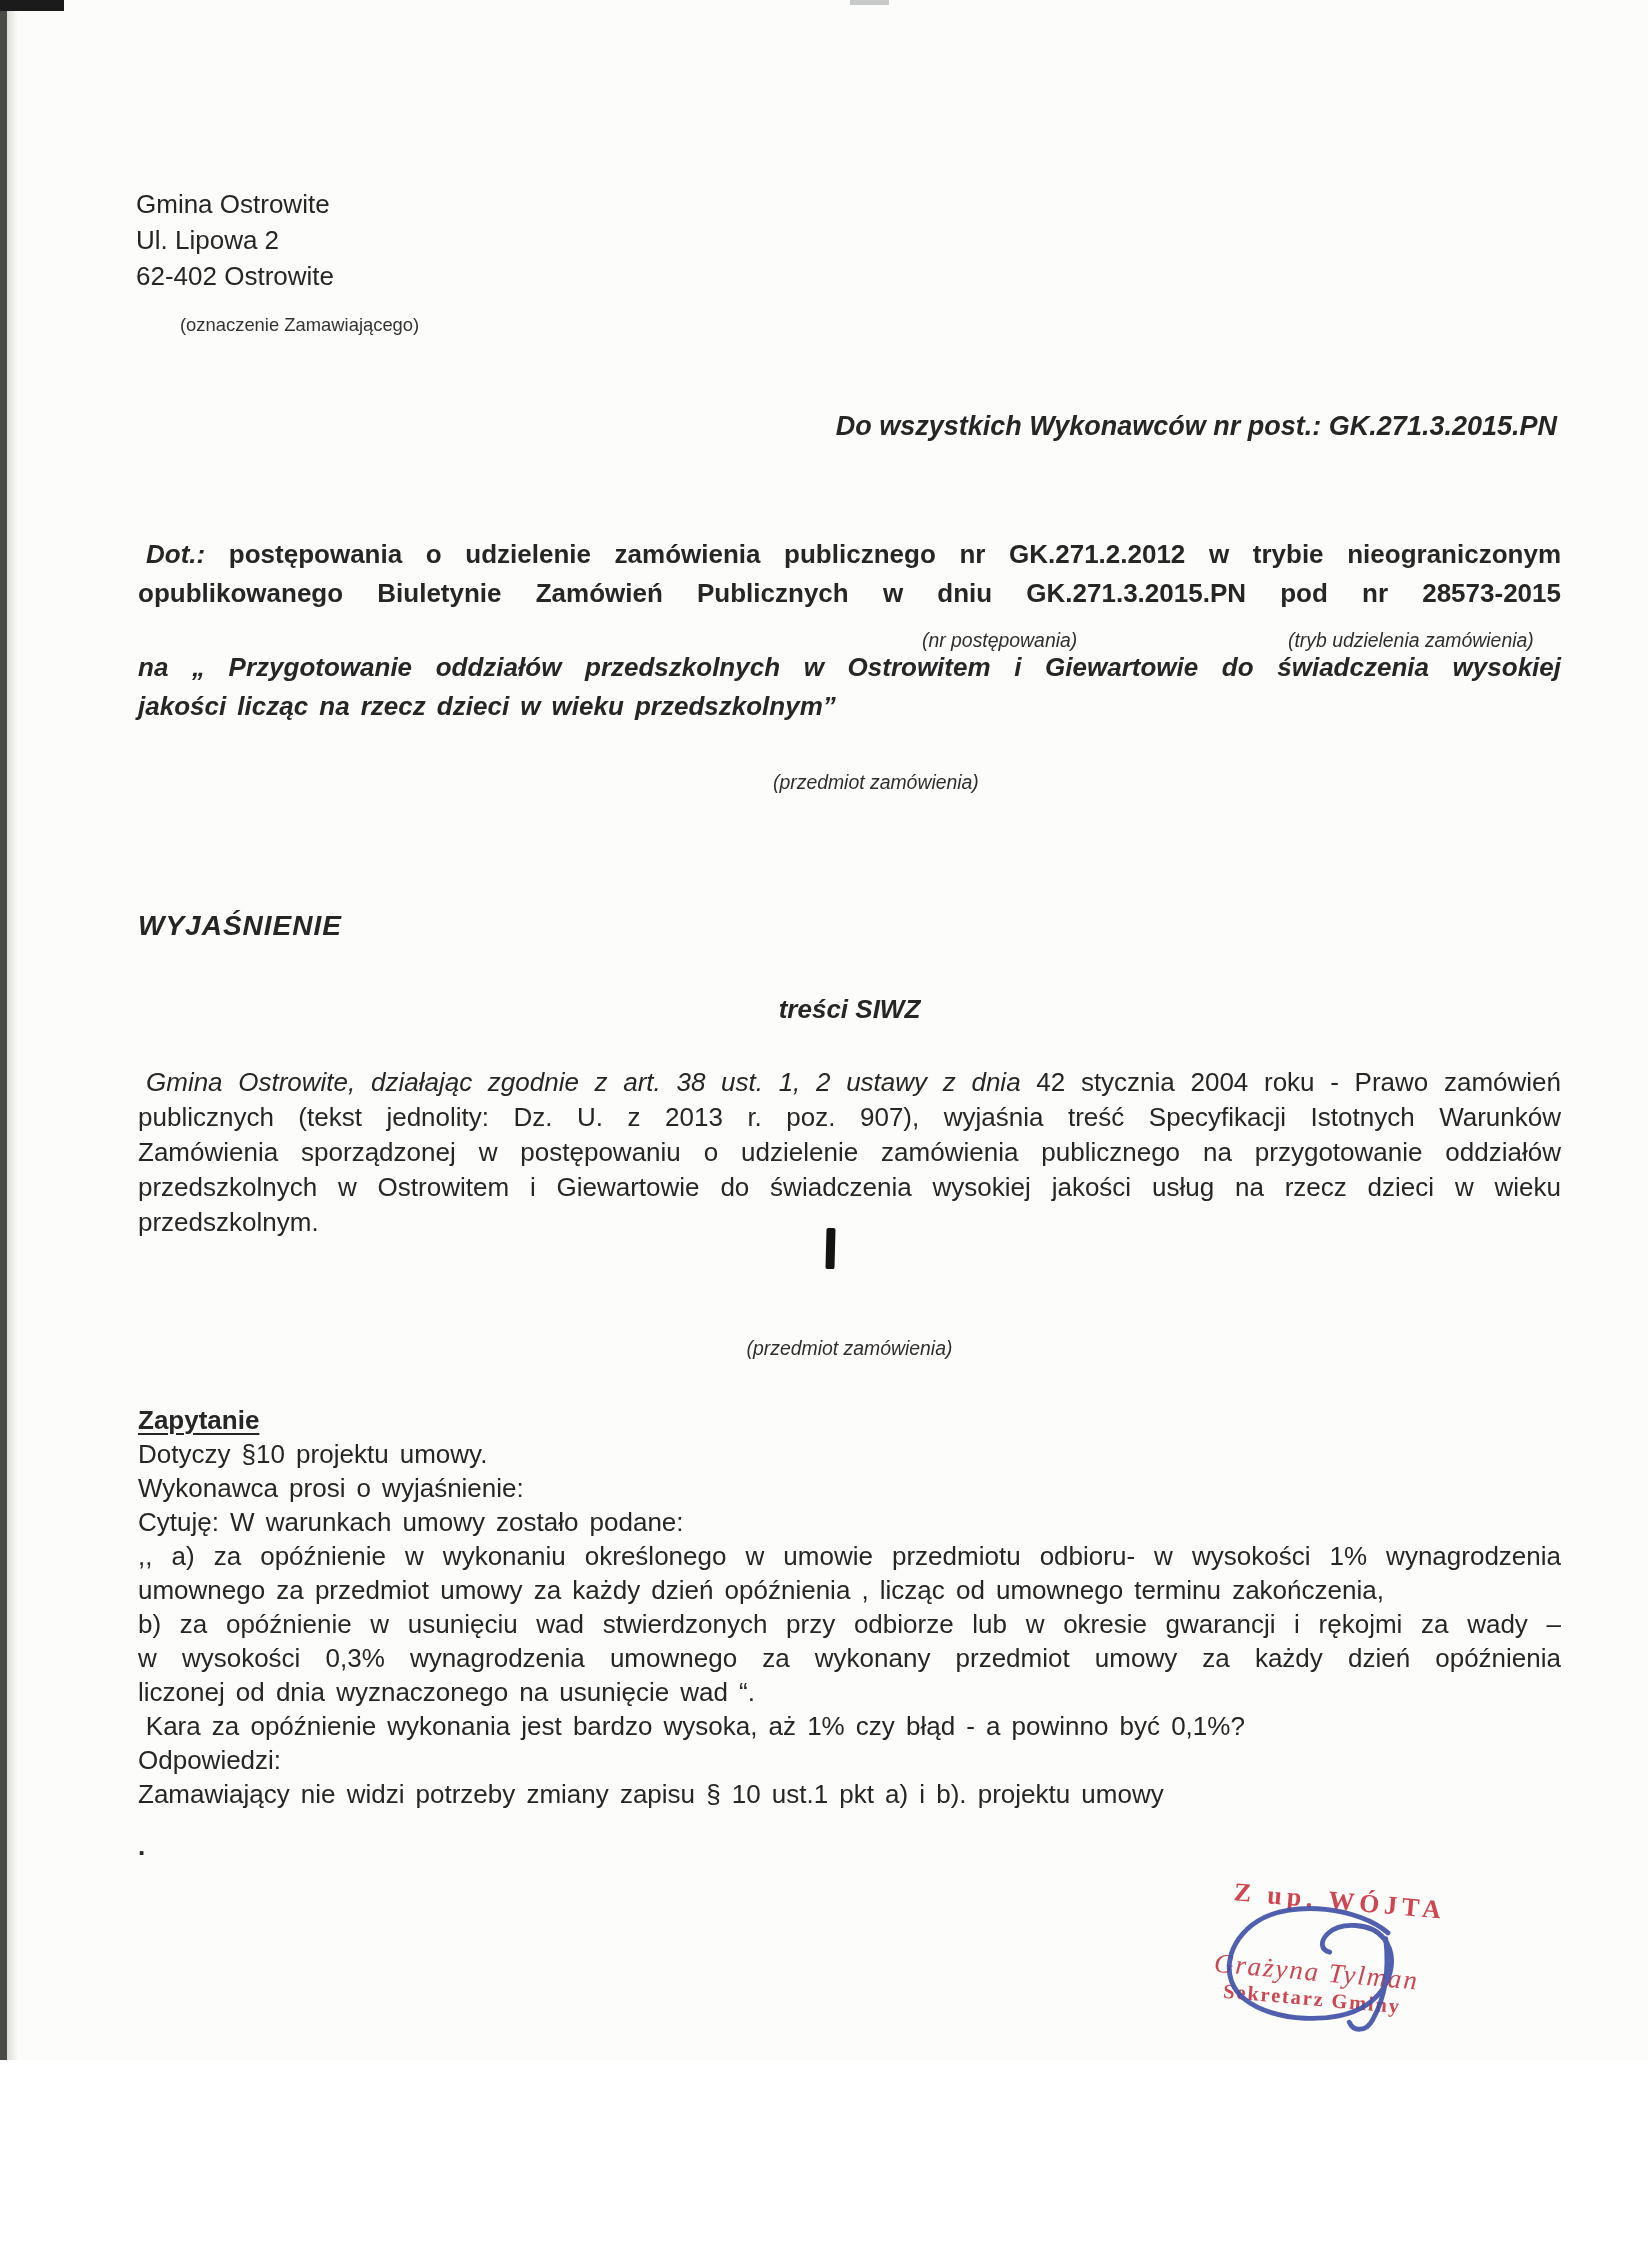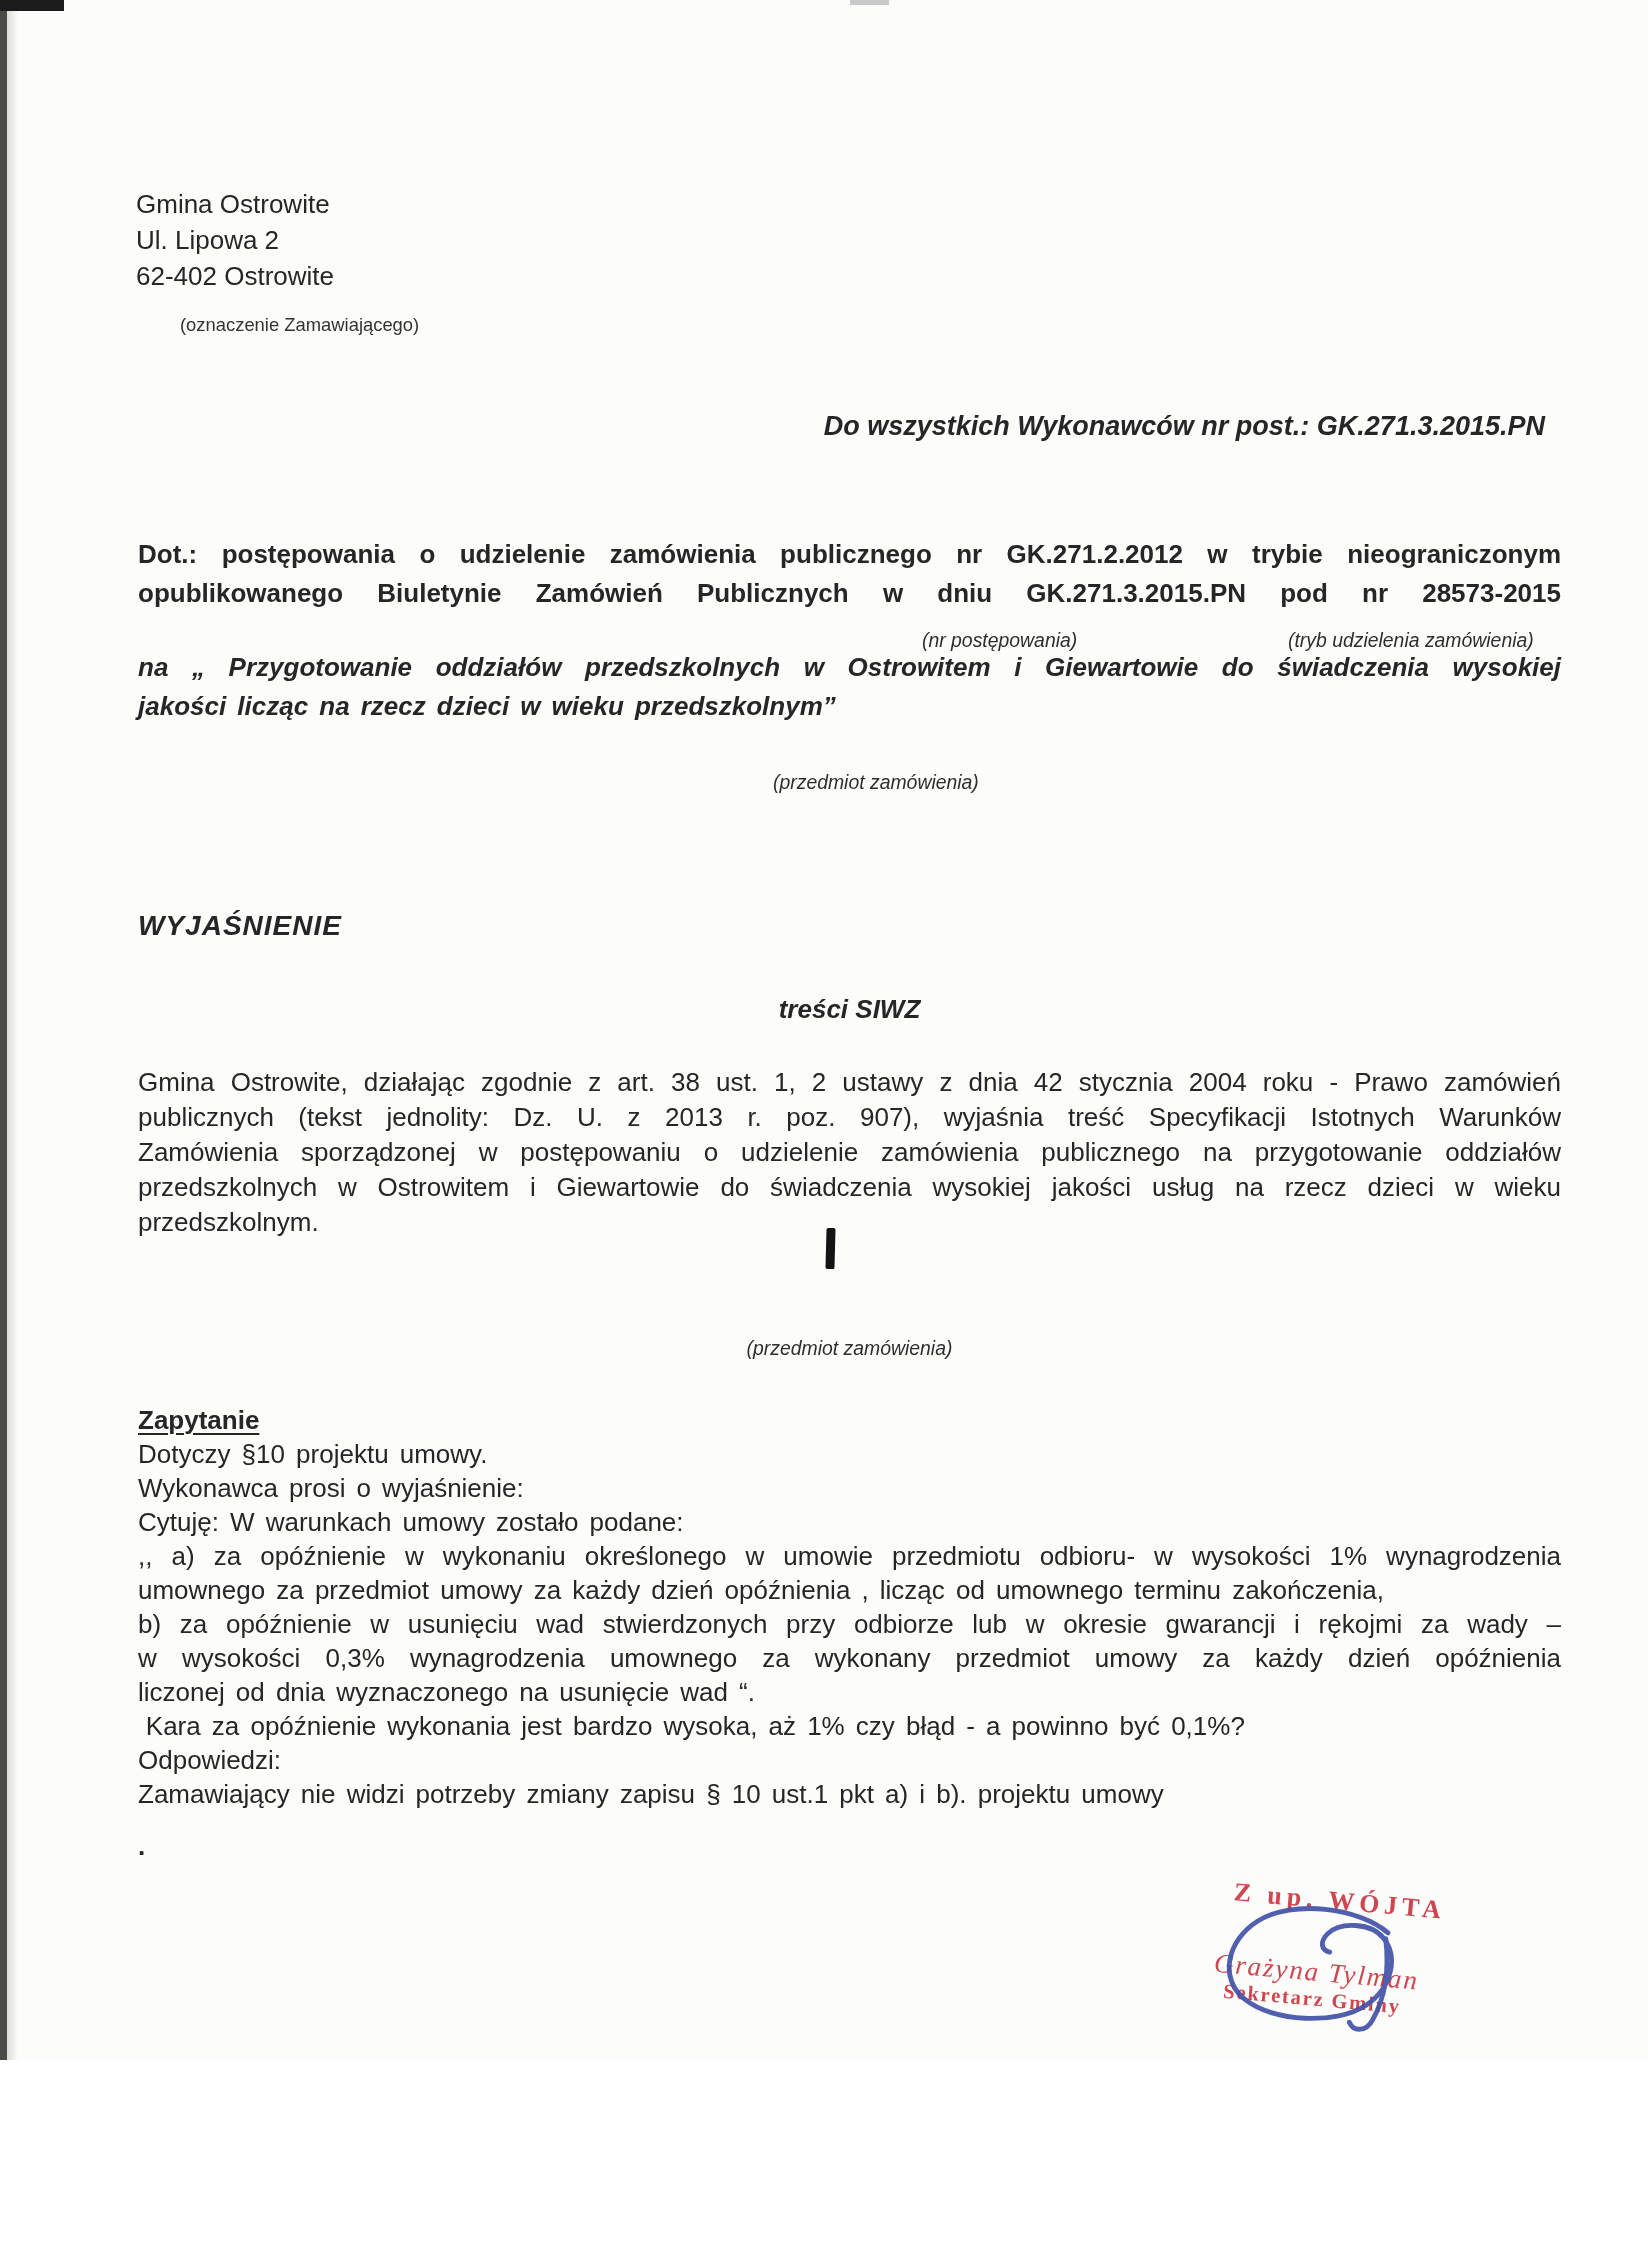--- a/index.html
+++ b/index.html
@@ -17,27 +17,27 @@
   .corner-black{position:absolute;left:0;top:0;width:64px;height:10.7px;background:#1b1b1b;}
   .top-dash{position:absolute;left:850px;top:0;width:39px;height:4.9px;background:#9aa0a0;opacity:.55;}
   .bottom-line{position:absolute;left:76px;top:2258px;width:1573px;height:2.9px;background:#c2c7c7;}
 
   .abs{position:absolute;}
   .col{left:138px;width:1423px;}
 
   .sender{left:136px;top:186px;font-size:26px;line-height:36px;}
   .sender-caption{left:180px;top:314px;font-size:18.4px;color:#333;}
 
-  .addressee{left:122px;top:411px;width:1423px;text-align:right;
+  .addressee{left:134px;top:411px;width:1423px;text-align:right;
     font-weight:bold;font-style:italic;font-size:27px;}
 
   .subject{top:535px;font-weight:bold;font-size:26px;line-height:39px;word-spacing:2.9px;}
   .jl{text-align:justify;text-align-last:justify;}
   .nl{text-align:left;}
-  .ital{}
+  .ital{font-style:italic;margin-left:8px;}
   .cap{font-style:italic;font-size:19.4px;color:#2e2e2e;}
   .cap-left{left:922px;top:629px;}
   .cap-right{left:1288px;top:629px;}
 
   .contract{top:648px;font-weight:bold;font-style:italic;font-size:26px;line-height:39px;word-spacing:3.9px;}
   .contract-cap{left:773px;top:771px;}
 
   .title1{top:910px;text-align:left;font-weight:bold;font-style:italic;font-size:28px;letter-spacing:1px;}
   .title2{top:994px;text-align:center;font-weight:bold;font-style:italic;font-size:26px;}
 

